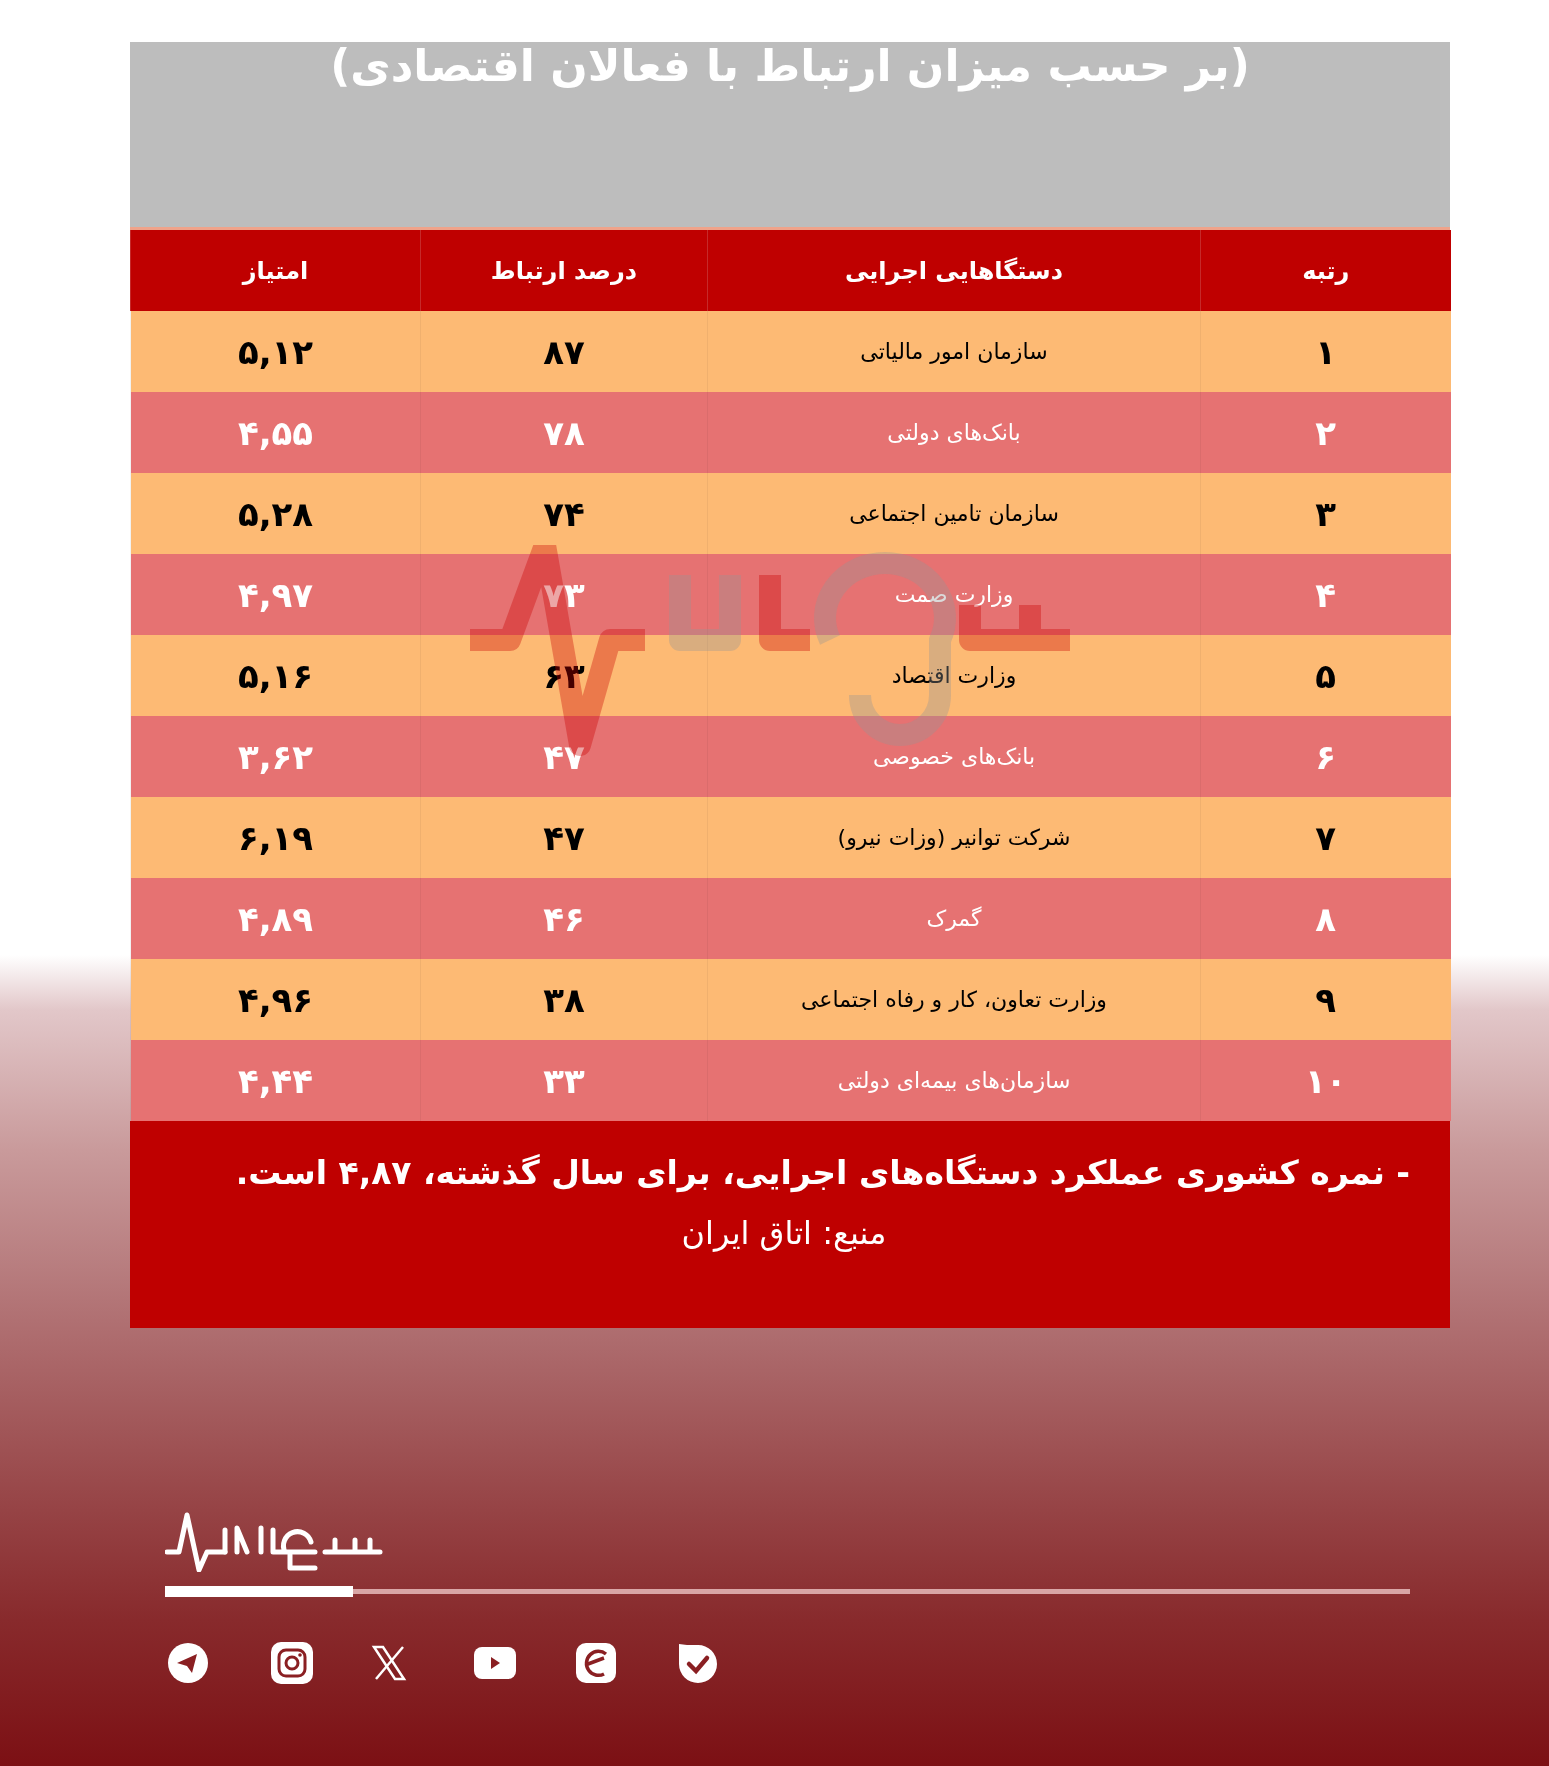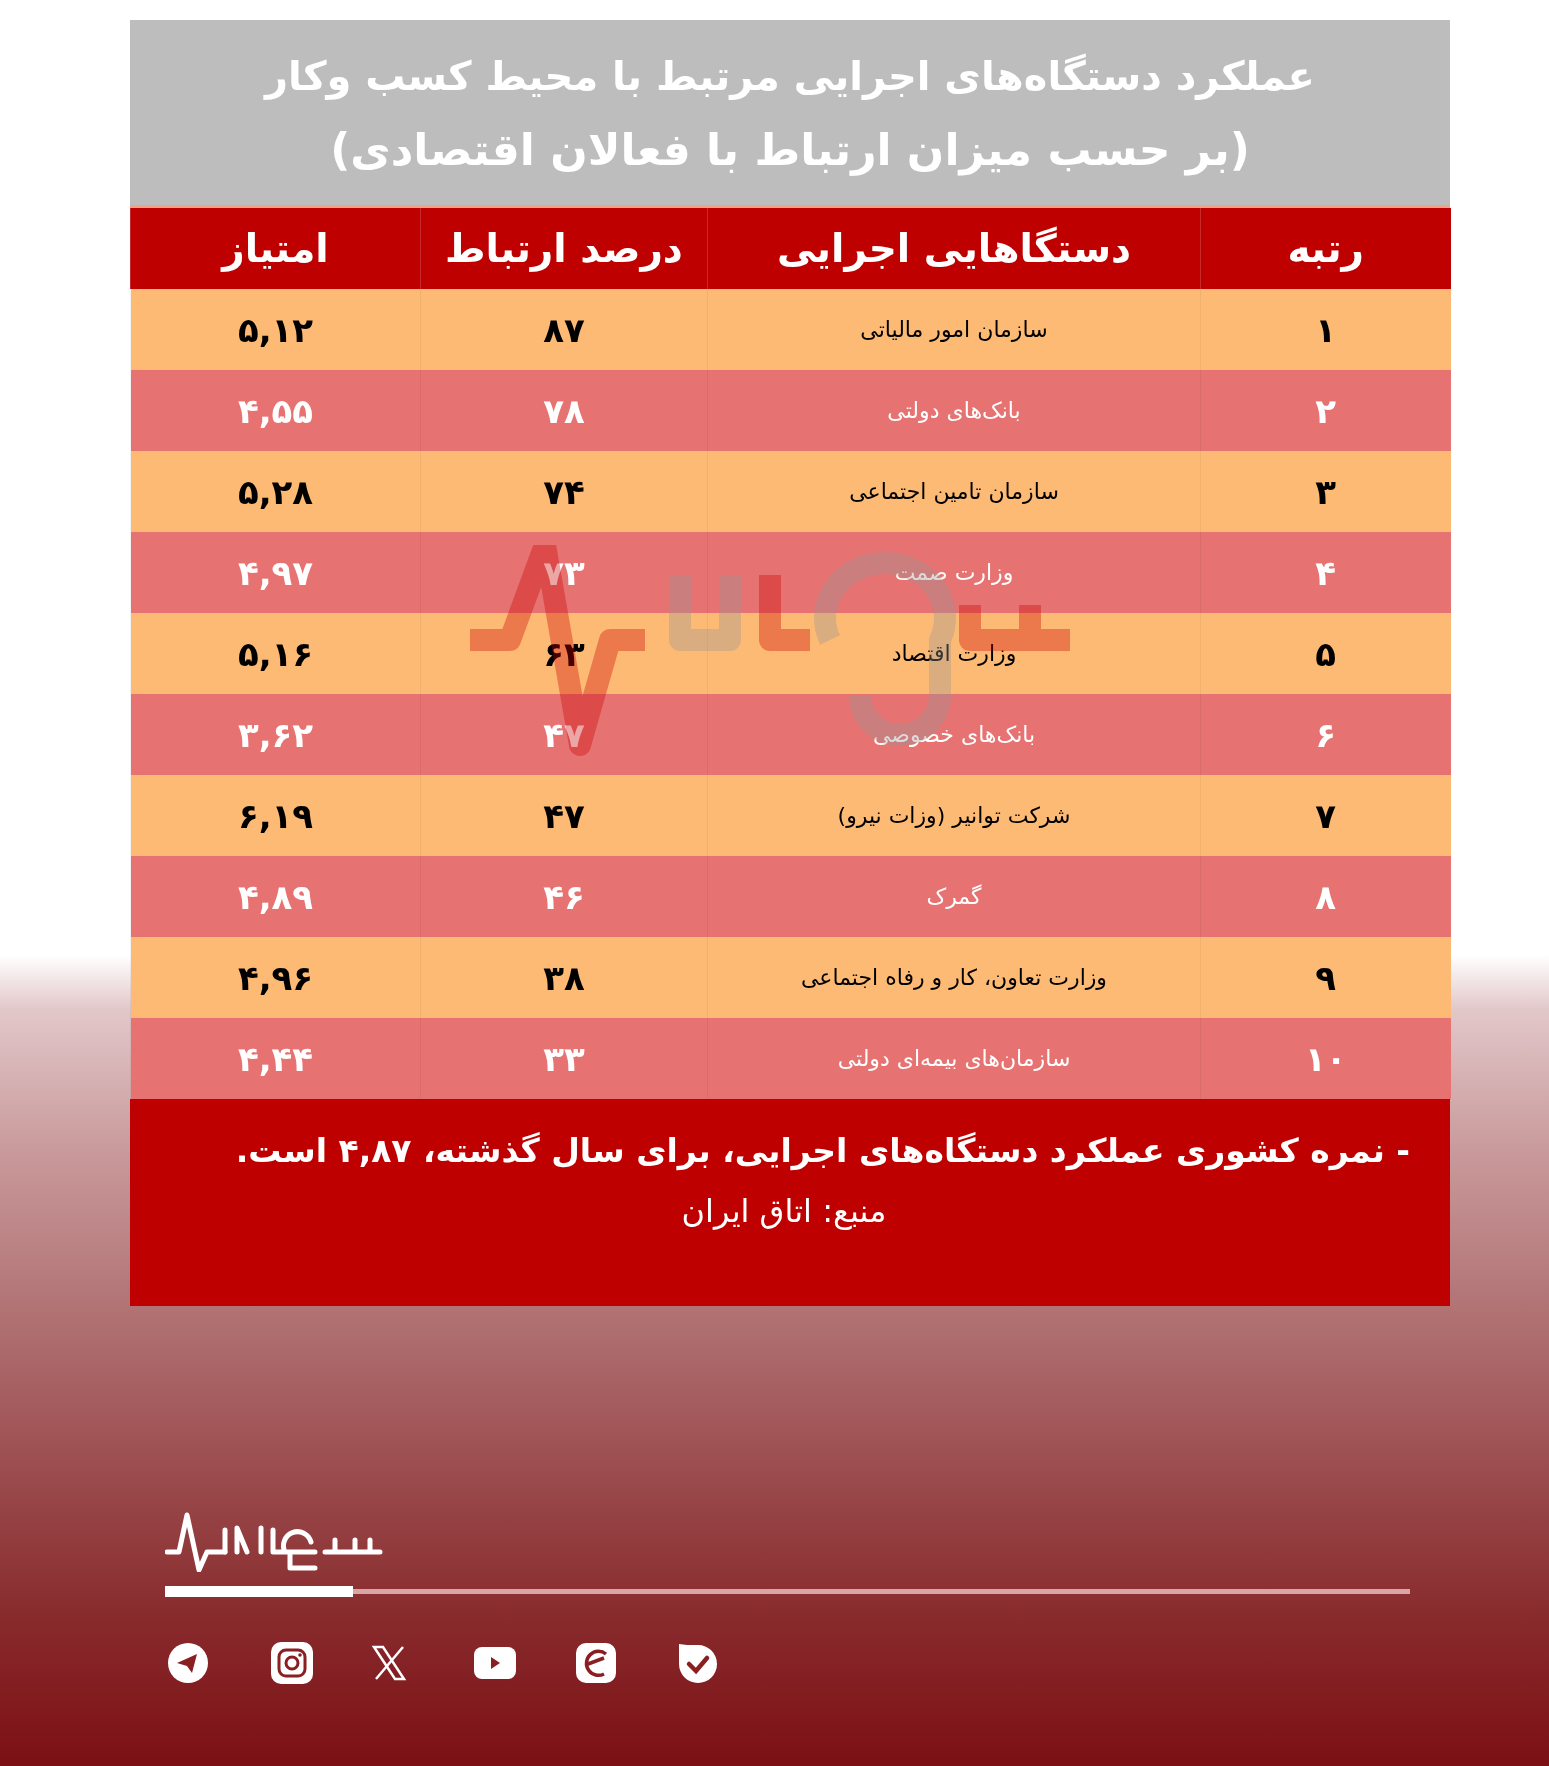--- a/index.html
+++ b/index.html
@@ -5,41 +5,40 @@
   html,body{margin:0;padding:0;}
   body{width:1549px;height:1766px;position:relative;overflow:hidden;
     background:linear-gradient(to bottom,#ffffff 0px,#ffffff 955px,#e2c7c9 1010px,#c99a9b 1150px,#b07072 1320px,#9a4a4c 1480px,#882a2c 1620px,#7c1014 1766px);
     font-family:"DejaVu Sans",sans-serif;}
   .panel{position:absolute;left:130px;top:20px;width:1320px;}
   .title-box{height:185px;background:#bdbdbd;border-bottom:3px solid #f0a38a;direction:rtl;text-align:center;color:#fff;}
   .title{font-weight:bold;font-size:40px;padding-top:28px;line-height:56px;}
   .subtitle{font-weight:bold;font-size:44px;line-height:48px;margin-top:22px;}
   table{width:1320px;border-collapse:collapse;direction:rtl;table-layout:fixed;}
   th,td{text-align:center;font-weight:bold;}
-  th{background:#bf0000;color:#fff;height:79px;font-size:39px;border-left:1px solid #c62a2a;}
+  th{background:#bf0000;color:#fff;height:79px;font-size:24px;border-left:1px solid #c62a2a;}
   td{height:79px;font-size:34px;border-left:1px solid rgba(0,0,0,0.05);}
   td.name{font-weight:normal;font-size:22px;}
   tr.light td{background:#fdba74;color:#000;}
   tr.pink td{background:#e67272;color:#fff;}
   .notes{background:#bf0000;color:#fff;direction:rtl;padding:14px 40px 12px 28px;height:207px;box-sizing:border-box;}
   .note{font-weight:bold;font-size:33px;line-height:76px;text-align:right;}
   .source{font-size:32px;text-align:center;line-height:60px;margin-top:-8px;}
   .watermark{position:absolute;left:470px;top:545px;width:610px;height:230px;pointer-events:none;}
   .logo{position:absolute;left:165px;top:1510px;width:220px;height:62px;}
   .rule-bar{position:absolute;left:165px;top:1586px;width:188px;height:11px;background:#fff;}
   .rule-line{position:absolute;left:353px;top:1589px;width:1057px;height:5px;background:#d9a6a6;}
   .socials{position:absolute;top:1640px;left:0;width:800px;height:50px;}
   .soc{position:absolute;width:46px;height:46px;display:flex;align-items:center;justify-content:center;}
 </style>
 </head>
 <body>
 
 <div class="panel">
   <div class="title-box">
-    <div class="title">عملکرد دستگاه‌های اجرایی مرتبط با محیط کسب وکار</div>
     <div class="subtitle">(بر حسب میزان ارتباط با فعالان اقتصادی)</div>
   </div>
 
   <table>
     <colgroup>
       <col style="width:250px">
         <col style="width:493px">
         <col style="width:287px">
         <col style="width:290px">
     </colgroup>

